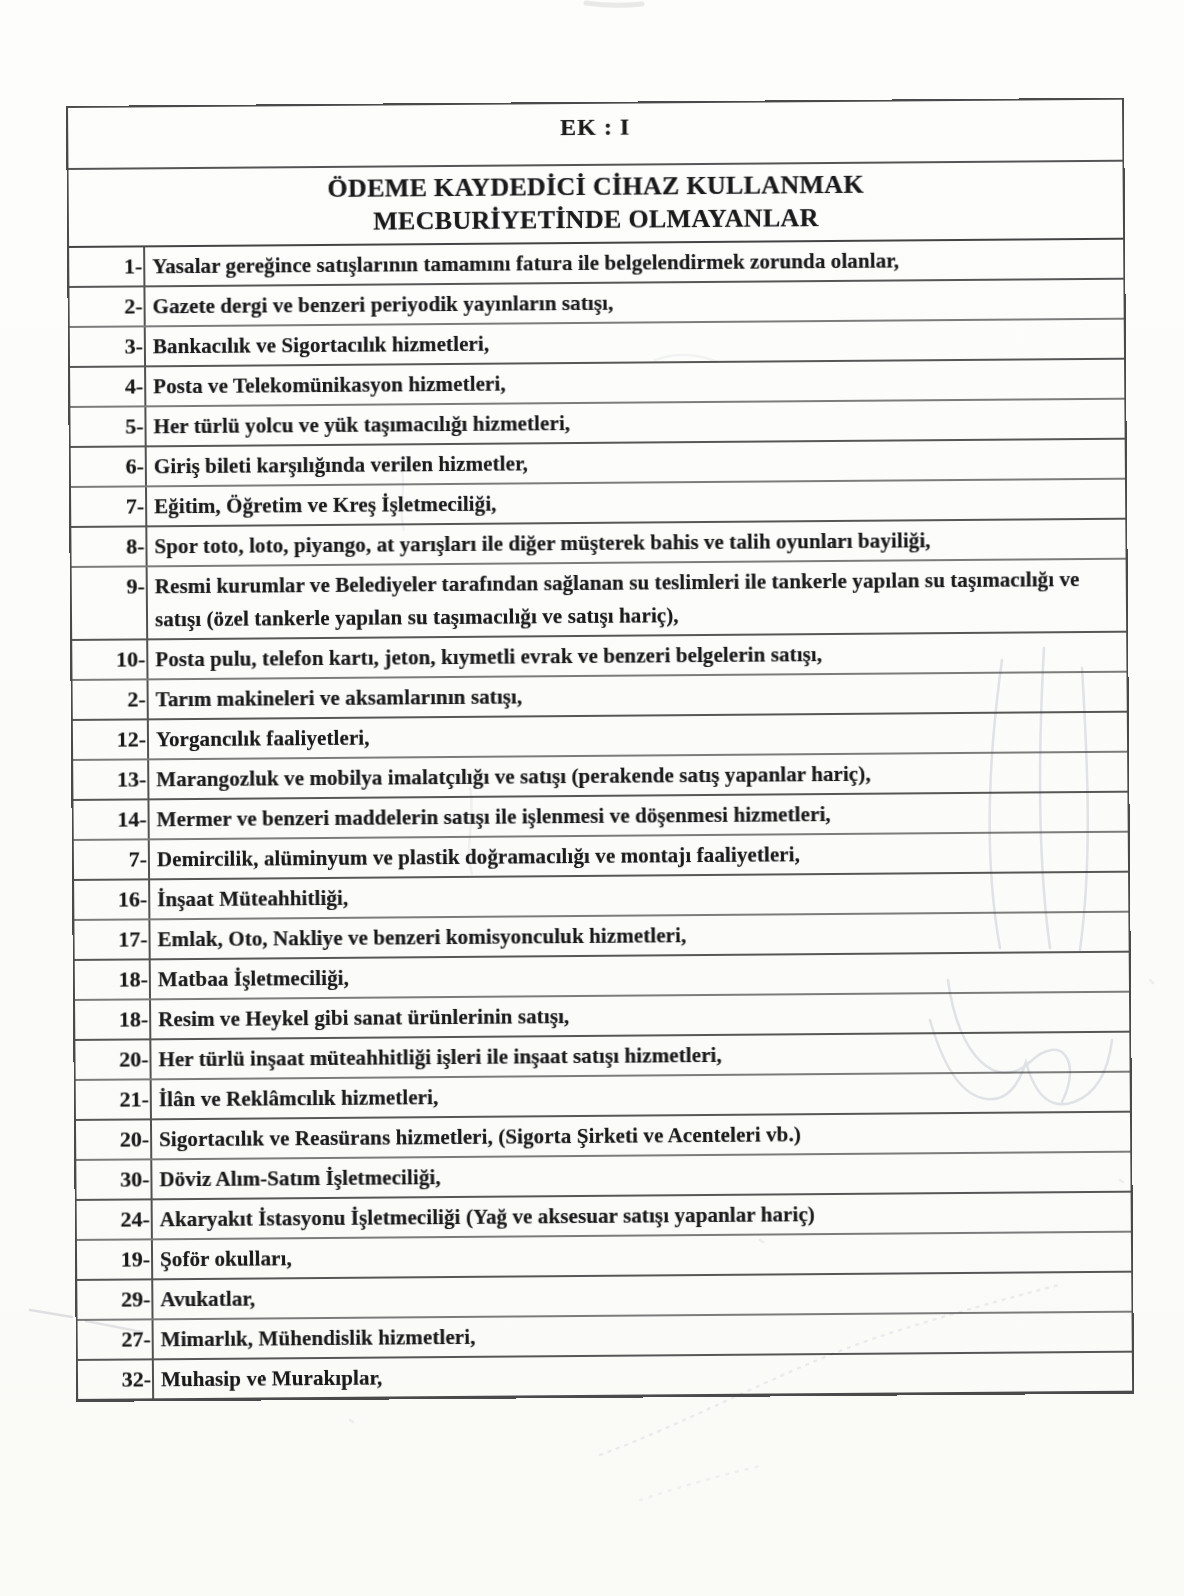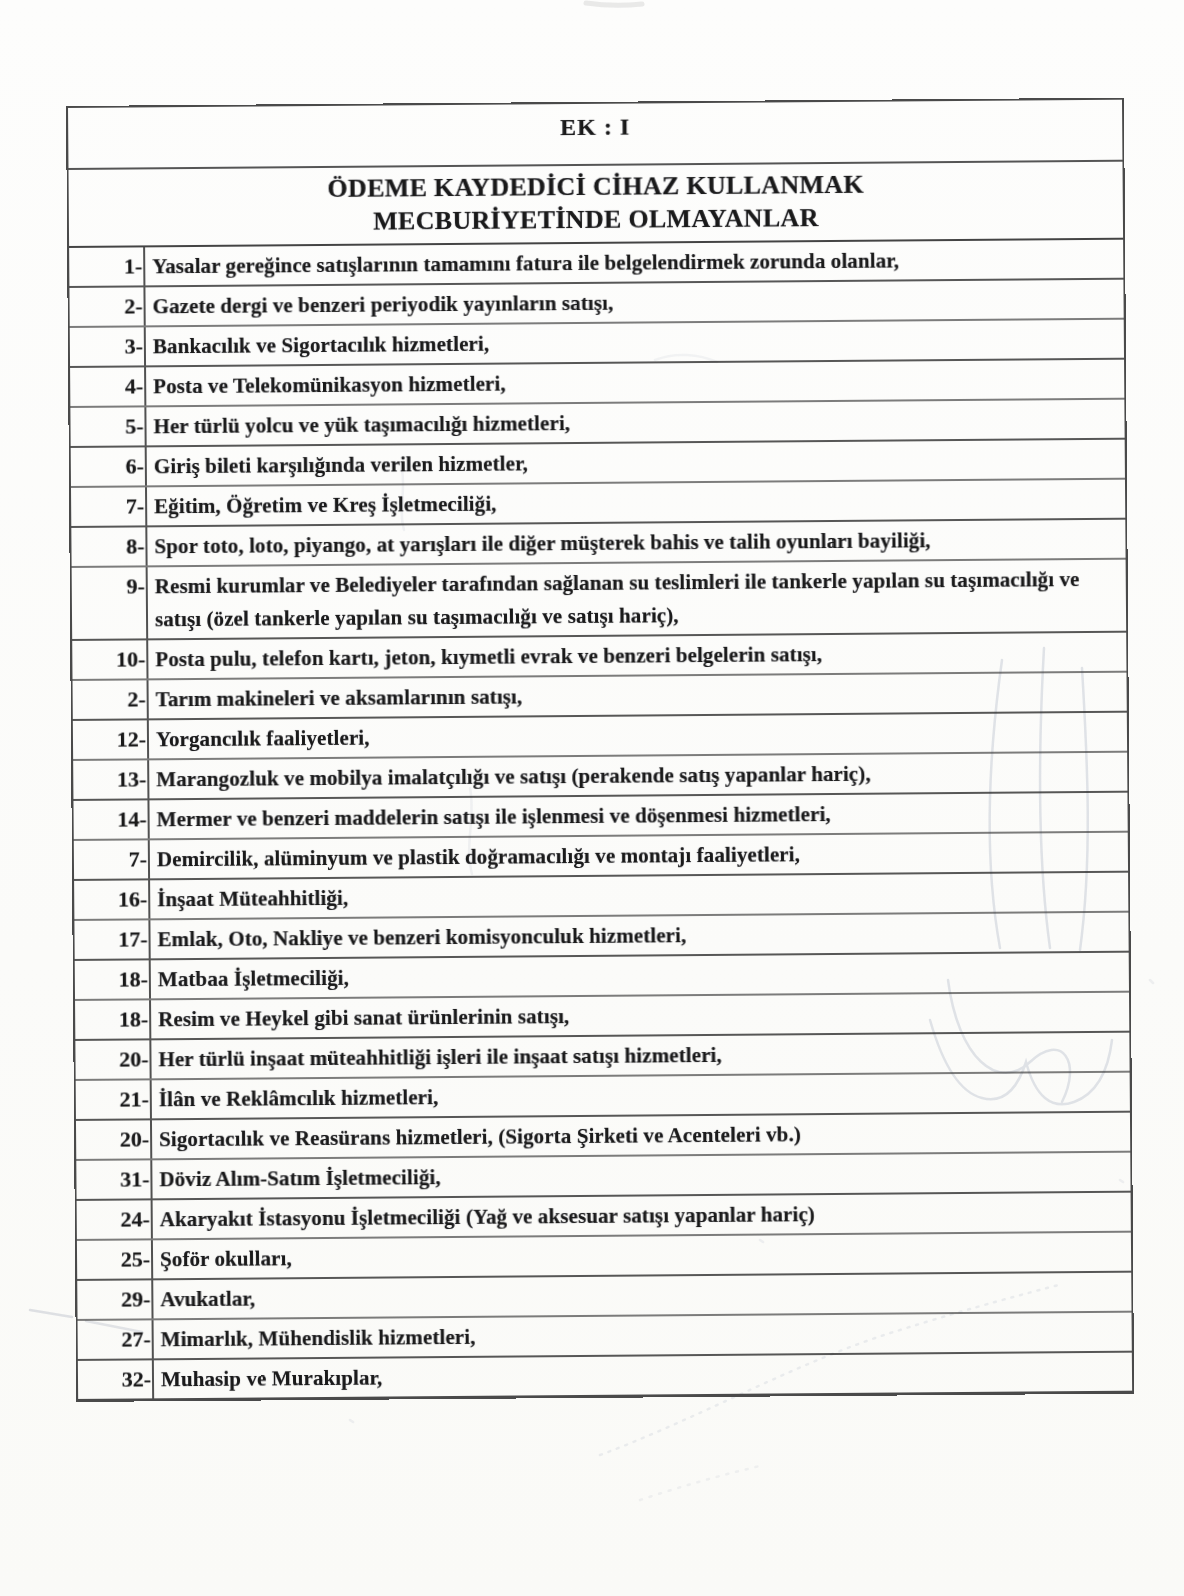--- a/index.html
+++ b/index.html
@@ -252,31 +252,31 @@
     <div class="num-cell">21-</div>
     <div class="text-cell">İlân ve Reklâmcılık hizmetleri,</div>
   </div>
 
   <div class="item-row">
     <div class="num-cell">20-</div>
     <div class="text-cell">Sigortacılık ve Reasürans hizmetleri, (Sigorta Şirketi ve Acenteleri vb.)</div>
   </div>
 
   <div class="item-row">
-    <div class="num-cell">31-</div>
+    <div class="num-cell">30-</div>
     <div class="text-cell">Döviz Alım-Satım İşletmeciliği,</div>
   </div>
 
   <div class="item-row">
     <div class="num-cell">24-</div>
     <div class="text-cell">Akaryakıt İstasyonu İşletmeciliği (Yağ ve aksesuar satışı yapanlar hariç)</div>
   </div>
 
   <div class="item-row">
-    <div class="num-cell">25-</div>
+    <div class="num-cell">19-</div>
     <div class="text-cell">Şoför okulları,</div>
   </div>
 
   <div class="item-row">
     <div class="num-cell">29-</div>
     <div class="text-cell">Avukatlar,</div>
   </div>
 
   <div class="item-row">
     <div class="num-cell">27-</div>

